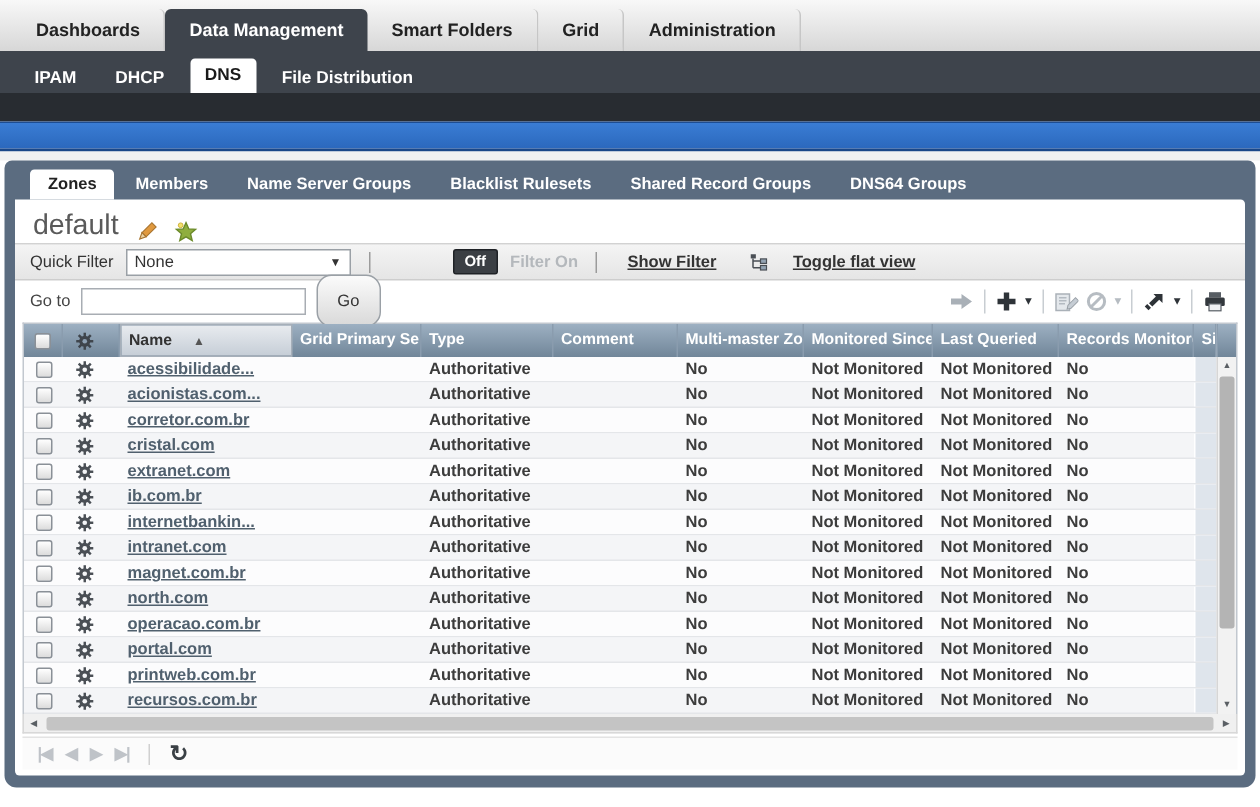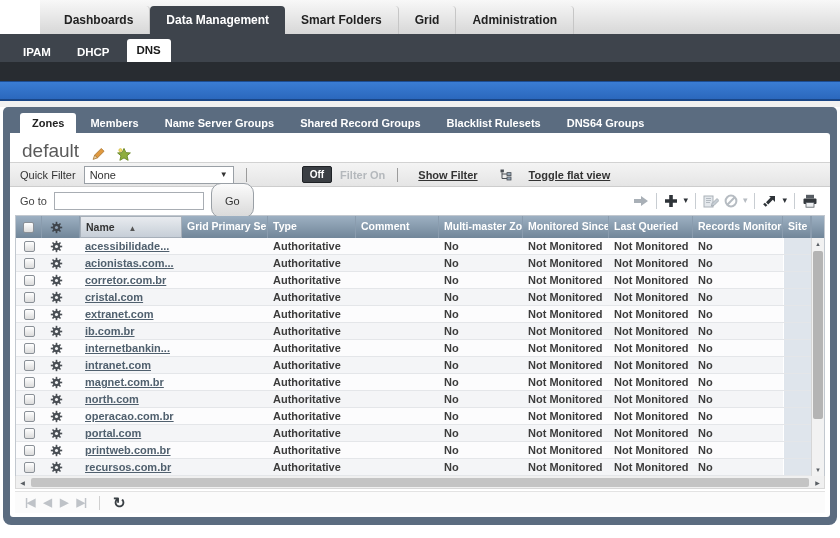--- a/index.html
+++ b/index.html
@@ -1,20 +1,20 @@
 <!DOCTYPE html>
 <html><head>
 <meta charset="utf-8">
 <style>
   * { box-sizing: border-box; margin: 0; padding: 0; }
   body { font-family: "Liberation Sans", sans-serif; background: #ffffff; }
   .screen { width: 840px; height: 538px; background: #ffffff; overflow: hidden; position: relative; }
 
   
-  .topnav { height: 34px; background: linear-gradient(#f8f8f8, #d7d7d7); display: flex; align-items: flex-end; padding-left: 8px; margin-left: 40px; }
+  .topnav { height: 34px; background: linear-gradient(#f8f8f8, #d7d7d7); display: flex; align-items: flex-end; padding-left: 8px; }
   .top-tab { height: 28px; line-height: 28px; padding: 0 16px; font-size: 12px; font-weight: bold; color: #222; border-radius: 4px 4px 0 0; border-right: 1px solid #c6c6c6; cursor: default; white-space: nowrap; }
   .top-tab.active { background: #3e444c; color: #fff; border-right: none; }
 
   
   .subnav { height: 28px; background: #3e444c; display: flex; align-items: flex-end; padding-left: 10px; }
   .sub-tab { height: 24px; line-height: 28px; padding: 0 13px; font-size: 11.5px; font-weight: bold; color: #fff; white-space: nowrap; }
   .sub-tab.active { background: #ffffff; color: #1a1a1a; height: 23px; line-height: 23px; border-radius: 3px 3px 0 0; margin: 0 4px; padding: 0 10px; }
 
   .darkbar { height: 19px; background: #282c31; }
   .bluebar { height: 20px; background: linear-gradient(#3a7dd4, #2b68bd); border-top: 1px solid #1d4d92; border-bottom: 2px solid #1a4788; }
@@ -57,21 +57,21 @@
   
   .grid { display: flex; margin: 1px 5px 0 5px; border: 1px solid #c2c8cf; border-bottom: none; }
   .grid-main { flex: 1; min-width: 0; }
   .grid-header { height: 22px; display: flex; background: linear-gradient(#9db0c2, #718699); color: #fff; font-weight: bold; font-size: 10.5px; }
   .grid-header .c { line-height: 21px; border-right: 1px solid #8a9cae; overflow: hidden; white-space: nowrap; }
   .grid-header .c.sorted { background: linear-gradient(#e8ebef, #c6ced7); color: #333; border: 1px solid #a6afb9; }
   .sort { font-size: 8px; color: #555; margin-left: 14px; }
   .c { padding: 0 5px; overflow: hidden; white-space: nowrap; }
   .c.cb { width: 26px; display: flex; align-items: center; justify-content: center; padding: 0; }
   .c.gear { width: 38px; display: flex; align-items: center; padding: 0 0 0 8px; }
-  .c.name { width: 102px; }
+  .c.name { width: 115px; }
   .c.gps { width: 86px; }
   .c.type { width: 88px; }
   .c.comment { width: 83px; }
   .c.mm { width: 84px; }
   .c.ms { width: 86px; }
   .c.lq { width: 84px; }
   .c.rm { width: 90px; }
   .c.site { flex: 1; }
   .grid-row { height: 17px; line-height: 16px; display: flex; font-size: 11px; color: #3c3c3c; border-bottom: 1px solid #e4e6e9; background: #fcfcfd; font-weight: bold; }
   .grid-row.alt { background: #f4f5f7; }
@@ -109,33 +109,34 @@
       <div class="top-tab active">Data Management</div>
       <div class="top-tab">Smart Folders</div>
       <div class="top-tab">Grid</div>
       <div class="top-tab">Administration</div>
     </div>
 
   <div class="subnav" id="subnav">
       <div class="sub-tab">IPAM</div>
       <div class="sub-tab">DHCP</div>
       <div class="sub-tab active">DNS</div>
+      <div class="sub-tab">File Distribution</div>
     </div>
 
   <div class="darkbar"></div>
   <div class="bluebar"></div>
   <div class="gapbar"></div>
 
   <div class="panel">
     <div class="viewtabs" id="viewtabs">
         <div class="view-tab active">Zones</div>
         <div class="view-tab">Members</div>
         <div class="view-tab">Name Server Groups</div>
+        <div class="view-tab">Blacklist Rulesets</div>
         <div class="view-tab">Shared Record Groups</div>
-        <div class="view-tab">Blacklist Rulesets</div>
         <div class="view-tab">DNS64 Groups</div>
       </div>
 
     <div class="content">
 
       <div class="title-row">
         <span class="page-title">default</span>
         <span class="icon-btn">
           <svg width="15" height="15" viewBox="0 0 16 16">
               <g transform="rotate(45 8 8)">

